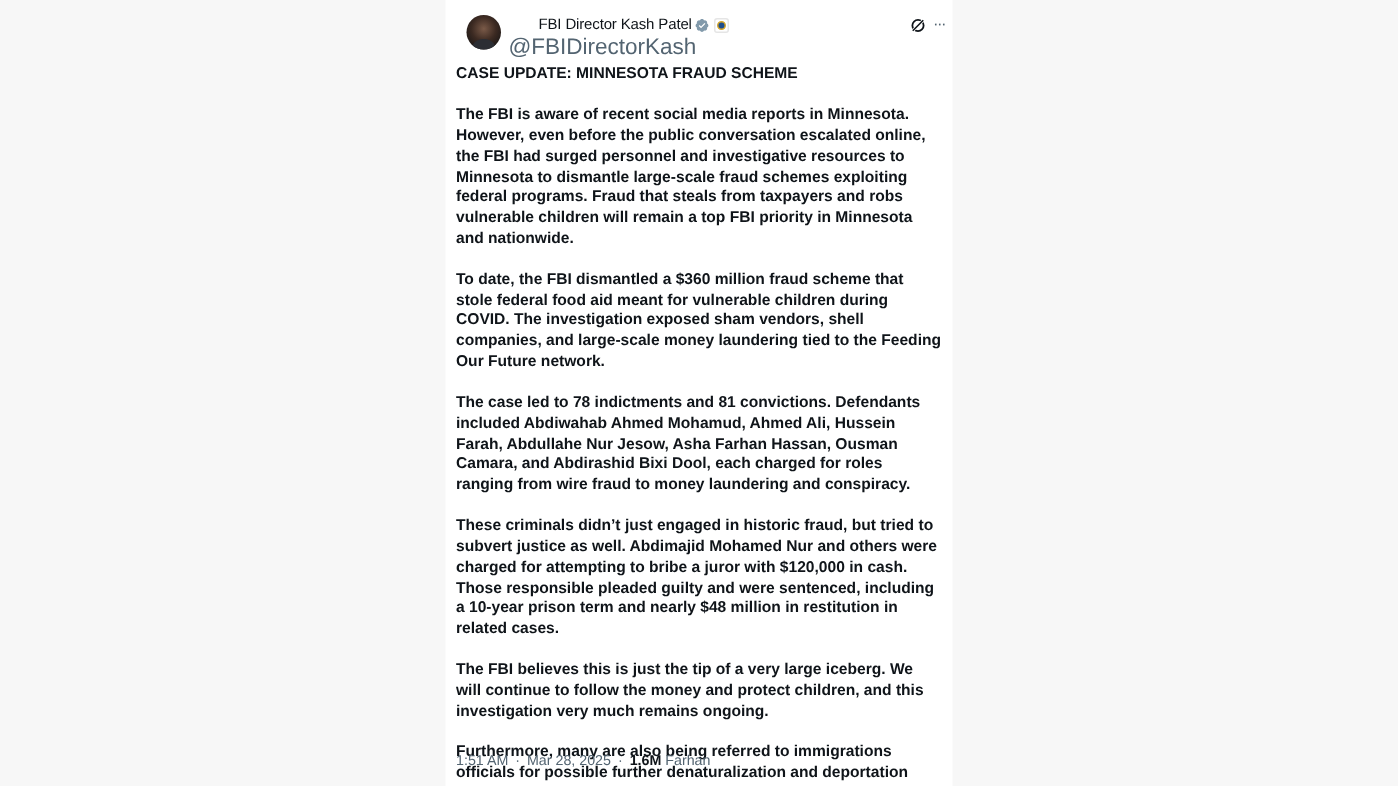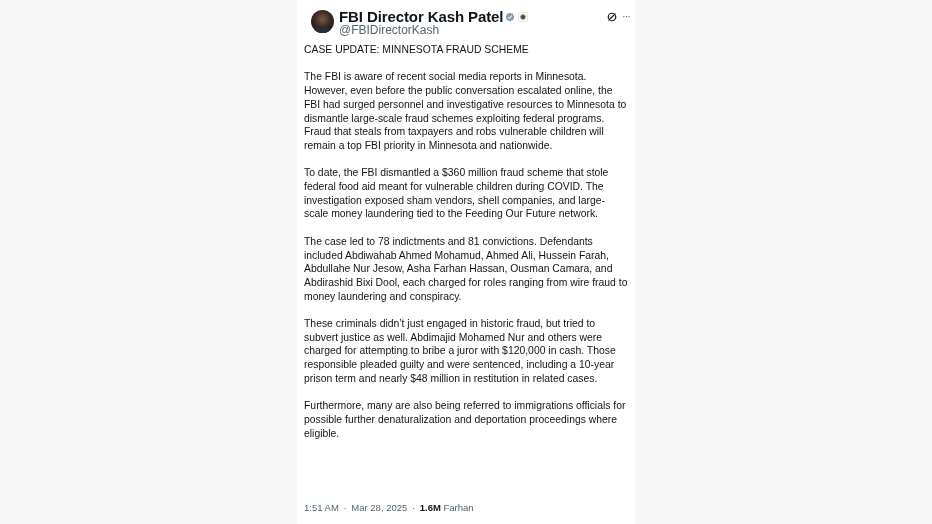--- a/index.html
+++ b/index.html
@@ -52,24 +52,25 @@
       position: absolute;
       left: 35px;
       top: 10px;
     }
     .name-row {
       display: flex;
       align-items: center;
       height: 13px;
     }
     .display-name {
-      font-size: 15px;
-      font-weight: bold;
+      font-size: 10px;
+      font-weight: normal;
       color: #0f1419;
       letter-spacing: -0.1px;
+      margin-left: 20px;
     }
     .verified-icon {
       width: 10px;
       height: 10px;
       margin-left: 2px;
     }
     .affiliate-icon {
       width: 10px;
       height: 10px;
       margin-left: 3px;
@@ -84,21 +85,21 @@
     .affiliate-icon span {
       display: block;
       width: 6px;
       height: 6px;
       border-radius: 50%;
       background: #1e4e8c;
       border: 1px solid #d4a52c;
       box-sizing: border-box;
     }
     .handle {
-      font-size: 12px;
+      font-size: 15px;
       color: #536471;
       margin-top: 0px;
     }
     .grok-icon {
       position: absolute;
       left: 302px;
       top: 11px;
       width: 12px;
       height: 12px;
       cursor: pointer;
@@ -118,20 +119,21 @@
     .tweet-body {
       font-size: 10.4px;
       line-height: 13.7px;
       color: #0f1419;
       padding-left: 0px;
       width: 324px;
     }
     .tweet-body p {
       margin: 0 0 13.7px 0;
       white-space: normal;
+      font-weight: bold;
     }
     .tweet-title {
       margin-top: 3px !important;
     }
     .meta {
       position: absolute;
       left: 7px;
       top: 502px;
       font-size: 9.5px;
       color: #536471;
@@ -168,20 +170,21 @@
     </svg>
     <span class="more-icon">···</span>
   </div>
 
   <div class="tweet-body">
     <p class="tweet-title">CASE UPDATE: MINNESOTA FRAUD SCHEME</p>
     <p>The FBI is aware of recent social media reports in Minnesota. However, even before the public conversation escalated online, the FBI had surged personnel and investigative resources to Minnesota to dismantle large-scale fraud schemes exploiting federal programs. Fraud that steals from taxpayers and robs vulnerable children will remain a top FBI priority in Minnesota and nationwide.</p>
     <p>To date, the FBI dismantled a $360 million fraud scheme that stole federal food aid meant for vulnerable children during COVID. The investigation exposed sham vendors, shell companies, and large-scale money laundering tied to the Feeding Our Future network.</p>
     <p>The case led to 78 indictments and 81 convictions. Defendants included Abdiwahab Ahmed Mohamud, Ahmed Ali, Hussein Farah, Abdullahe Nur Jesow, Asha Farhan Hassan, Ousman Camara, and Abdirashid Bixi Dool, each charged for roles ranging from wire fraud to money laundering and conspiracy.</p>
     <p>These criminals didn’t just engaged in historic fraud, but tried to subvert justice as well. Abdimajid Mohamed Nur and others were charged for attempting to bribe a juror with $120,000 in cash. Those responsible pleaded guilty and were sentenced, including a 10-year prison term and nearly $48 million in restitution in related cases.</p>
+    <p>The FBI believes this is just the tip of a very large iceberg. We will continue to follow the money and protect children, and this investigation very much remains ongoing.</p>
     <p>Furthermore, many are also being referred to immigrations officials for possible further denaturalization and deportation proceedings where eligible.</p>
   </div>
 
   <div class="meta">
     <span>1:51 AM</span>
     <span class="sep">·</span>
     <span>Mar 28, 2025</span>
     <span class="sep">·</span>
     <span class="views-count">1.6M</span>
     <span>Farhan</span>

